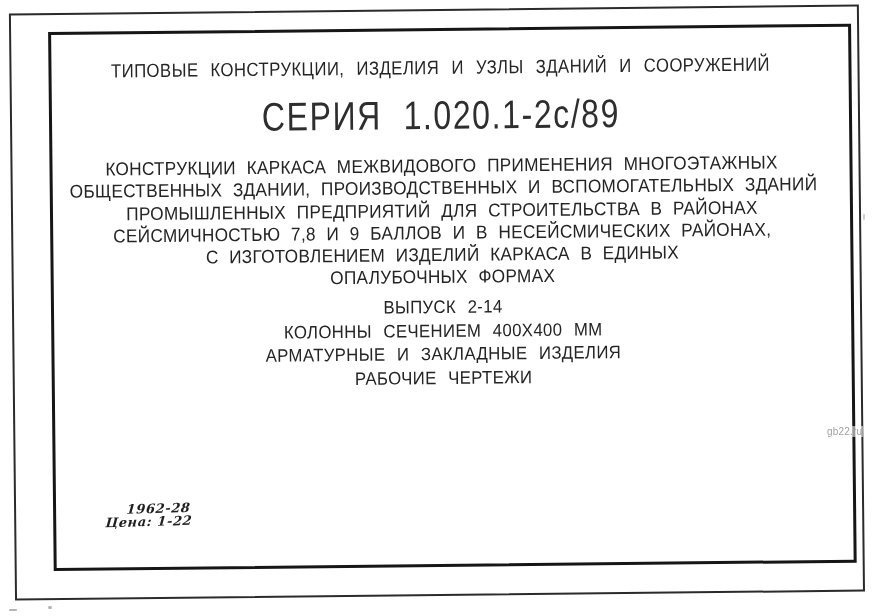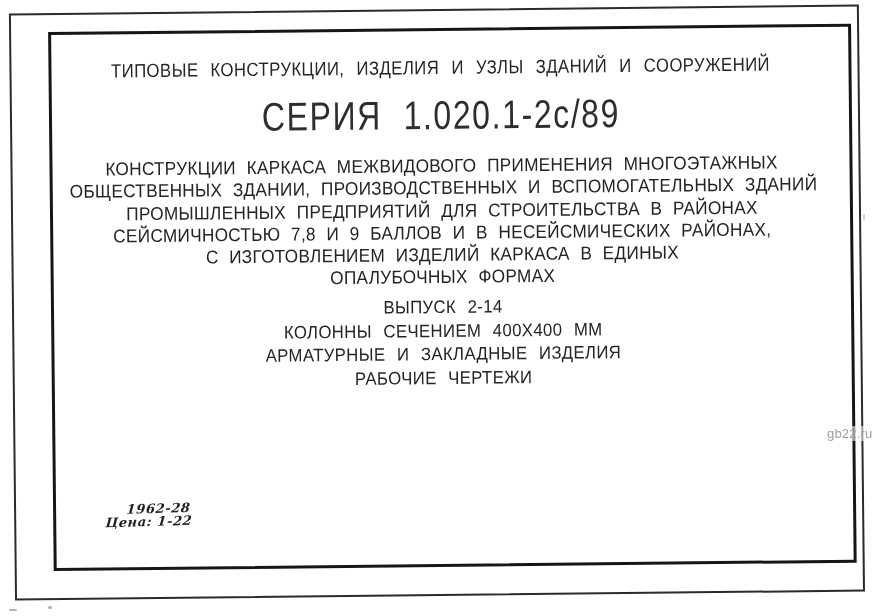--- a/index.html
+++ b/index.html
@@ -80,21 +80,21 @@
     line-height: 12.5px;
     color: #1f1f1f;
     letter-spacing: 0.6px;
     transform: skewX(-6deg) rotate(-1deg);
     white-space: nowrap;
   }
   .note .n1 { padding-left: 20px; }
   .watermark {
     position: absolute;
     left: 826px; top: 426px;
-    font-size: 13px;
+    font-size: 10px;
     color: #9f9f9f;
     background: rgba(255,255,255,0.55);
     padding: 0 1px;
     letter-spacing: 0.2px;
     z-index: 5;
   }
   .speck { position: absolute; background: #b5b5b5; border-radius: 2px; }
   .speck.s1 { left: 9px;  top: 609px; width: 8px; height: 2px; }
   .speck.s2 { left: 48px; top: 606px; width: 4px; height: 3px; }
   .speck.s3 { left: 863px; top: 214px; width: 2px; height: 6px; background:#cfcfcf; }

